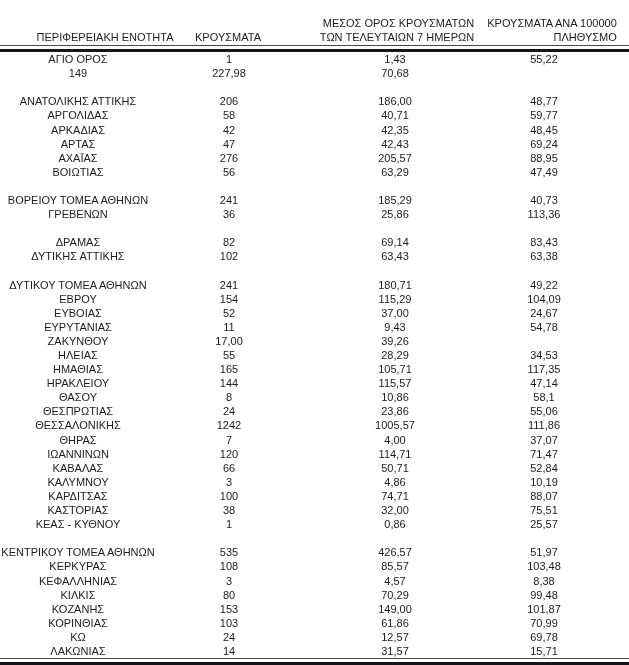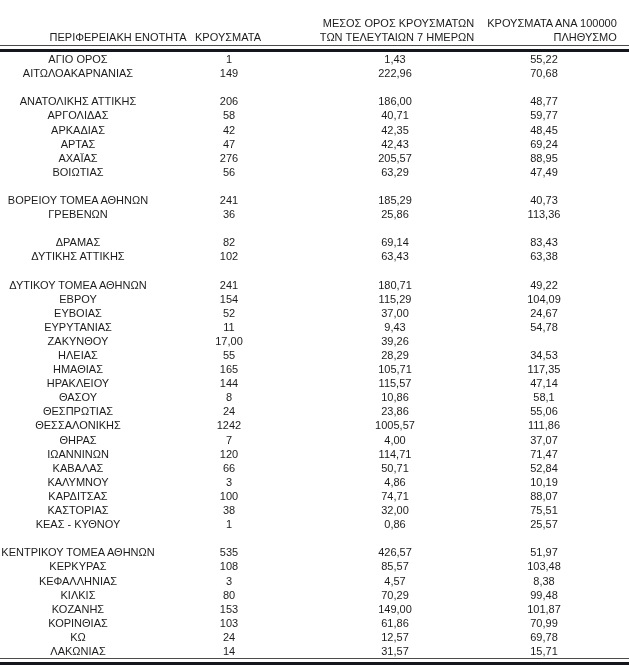--- a/index.html
+++ b/index.html
@@ -11,21 +11,21 @@
     font-size:11px;
     color:var(--text,#1c1c1c);
     overflow:hidden;
   }
   
   .header{position:absolute;top:0;left:0;width:629px;height:52px;}
   .hlabel{
     position:absolute;bottom:8px;transform:translateX(-50%);
     text-align:right;white-space:nowrap;line-height:13.5px;
   }
-  .h1{left:118px}
+  .h1{left:105px}
   .h2{left:228px}
   .h3{left:397px}
   .h4{left:552px}
   .hline{display:block;}
 
   
   .rule{position:absolute;left:0;width:629px;}
   .rule.thin{height:1px;background:var(--thin-line,#4a4a4a);}
   .rule.thick{height:3px;background:var(--thick-line,#15151d);}
   .rule-header-thin{top:45px;}
@@ -70,23 +70,22 @@
 
   <div class="tbody">
   <div class="row">
     <div class="cell">ΑΓΙΟ ΟΡΟΣ</div>
     <div class="cell">1</div>
     <div class="cell">1,43</div>
     <div class="cell">55,22</div>
   </div>
 
   <div class="row">
-    <div class="cell">ΑΙΤΩΛΟΑΚΑΡΝΑΝΙΑΣ</div>
     <div class="cell">149</div>
-    <div class="cell">222,96</div>
+    <div class="cell">227,98</div>
     <div class="cell">70,68</div>
   </div>
 <div class="row"></div>
   <div class="row">
     <div class="cell">ΑΝΑΤΟΛΙΚΗΣ ΑΤΤΙΚΗΣ</div>
     <div class="cell">206</div>
     <div class="cell">186,00</div>
     <div class="cell">48,77</div>
   </div>
 

